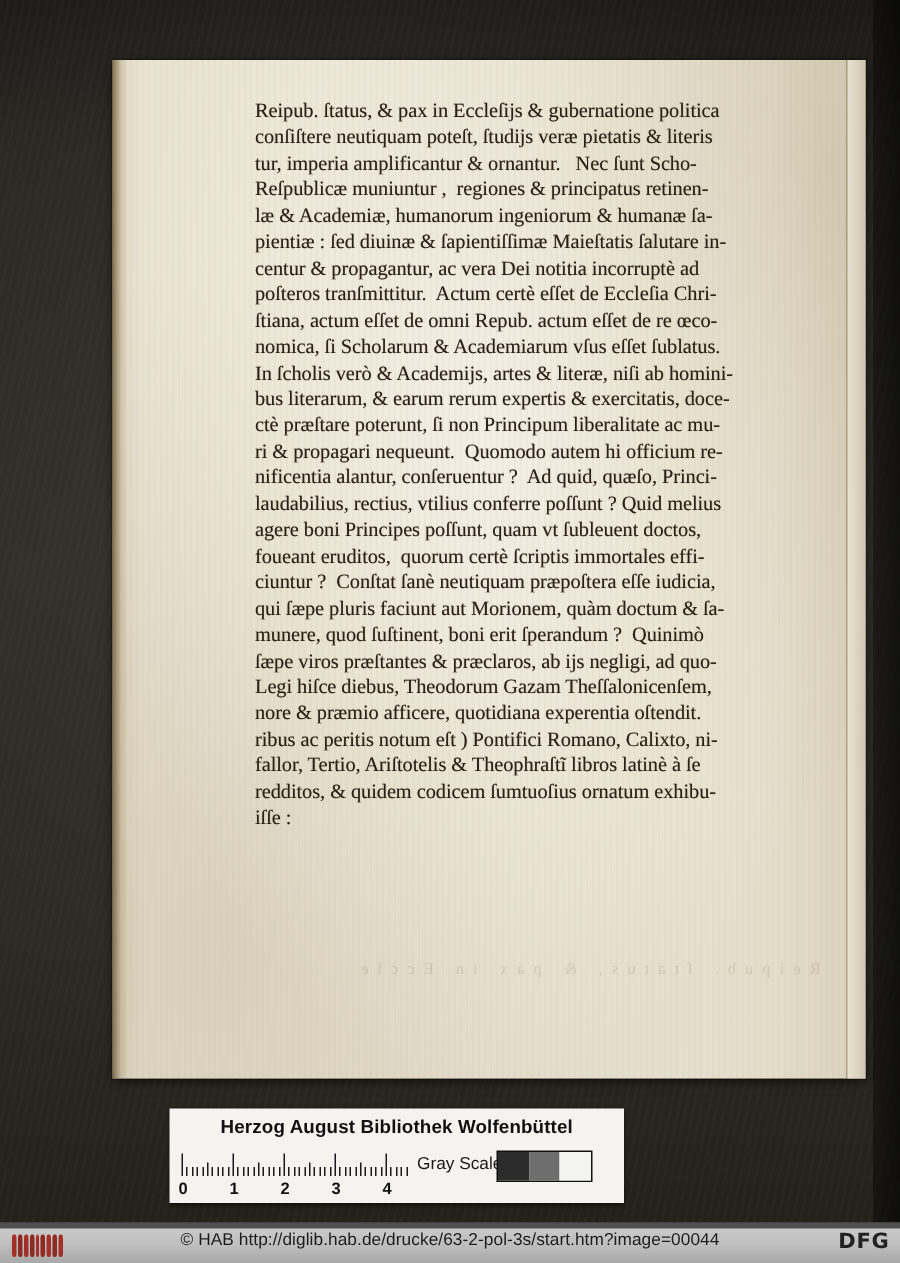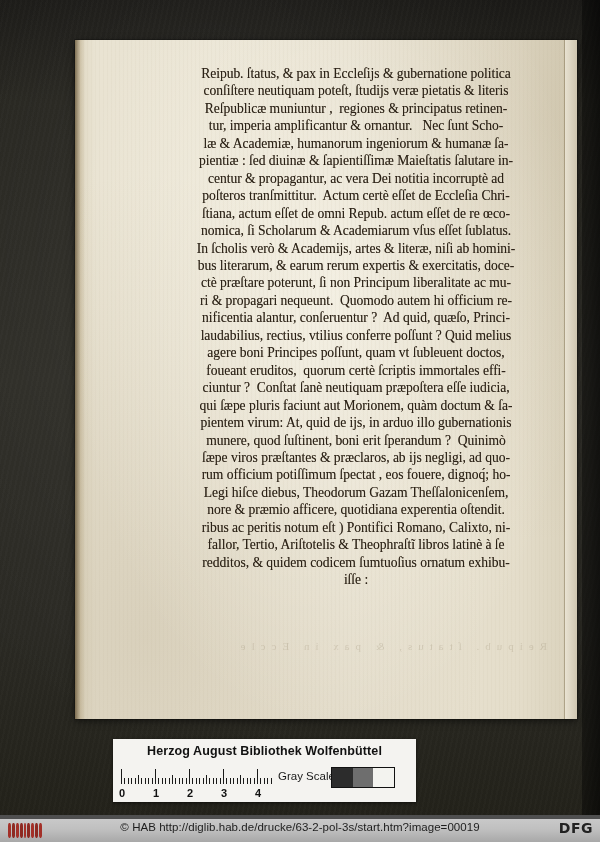--- a/index.html
+++ b/index.html
@@ -99,21 +99,20 @@
     top: 25px;
     width: 372px;
   }
   .line {
     font-size: 13.6px;
     line-height: 17.45px;
     color: #2b2217;
     white-space: pre;
     letter-spacing: -0.05px;
     text-shadow: 0 0 0.6px rgba(60,44,26,0.45);
-    text-align: center;
   }
   .line.tail {
   }
   
   .ghost {
     position: absolute;
     left: 92px;
     top: 600px;
     width: 380px;
     height: 40px;
@@ -256,42 +255,40 @@
   <div class="leaf">
     <div class="leaf-gutter"></div>
     <div class="leaf-edge-strip"></div>
     <div class="leaf-fold"></div>
 
     <div class="ghost">Reipub. ſtatus, &amp; pax in Eccle</div>
 
     <div class="textblock">
         <div class="line">Reipub. ſtatus, &amp; pax in Eccleſijs &amp; gubernatione politica</div>
         <div class="line">conſiſtere neutiquam poteſt, ſtudijs veræ pietatis &amp; literis</div>
+        <div class="line">tur, imperia amplificantur &amp; ornantur.   Nec ſunt Scho-</div>
         <div class="line">Reſpublicæ muniuntur ,  regiones &amp; principatus retinen-</div>
-        <div class="line">tur, imperia amplificantur &amp; ornantur.   Nec ſunt Scho-</div>
         <div class="line">læ &amp; Academiæ, humanorum ingeniorum &amp; humanæ ſa-</div>
         <div class="line">pientiæ : ſed diuinæ &amp; ſapientiſſimæ Maieſtatis ſalutare in-</div>
         <div class="line">centur &amp; propagantur, ac vera Dei notitia incorruptè ad</div>
         <div class="line">poſteros tranſmittitur.  Actum certè eſſet de Eccleſia Chri-</div>
         <div class="line">ſtiana, actum eſſet de omni Repub. actum eſſet de re œco-</div>
         <div class="line">nomica, ſi Scholarum &amp; Academiarum vſus eſſet ſublatus.</div>
         <div class="line">In ſcholis verò &amp; Academijs, artes &amp; literæ, niſi ab homini-</div>
         <div class="line">bus literarum, &amp; earum rerum expertis &amp; exercitatis, doce-</div>
         <div class="line">ctè præſtare poterunt, ſi non Principum liberalitate ac mu-</div>
         <div class="line">ri &amp; propagari nequeunt.  Quomodo autem hi officium re-</div>
         <div class="line">nificentia alantur, conſeruentur ?  Ad quid, quæſo, Princi-</div>
         <div class="line">laudabilius, rectius, vtilius conferre poſſunt ? Quid melius</div>
         <div class="line">agere boni Principes poſſunt, quam vt ſubleuent doctos,</div>
         <div class="line">foueant eruditos,  quorum certè ſcriptis immortales effi-</div>
         <div class="line">ciuntur ?  Conſtat ſanè neutiquam præpoſtera eſſe iudicia,</div>
         <div class="line">qui ſæpe pluris faciunt aut Morionem, quàm doctum &amp; ſa-</div>
-        <div class="line">pientem virum: At, quid de ijs, in arduo illo gubernationis</div>
         <div class="line">munere, quod ſuſtinent, boni erit ſperandum ?  Quinimò</div>
         <div class="line">ſæpe viros præſtantes &amp; præclaros, ab ijs negligi, ad quo-</div>
-        <div class="line">rum officium potiſſimum ſpectat , eos fouere, dignoq́; ho-</div>
         <div class="line">Legi hiſce diebus, Theodorum Gazam Theſſalonicenſem,</div>
         <div class="line">nore &amp; præmio afficere, quotidiana experentia oſtendit.</div>
         <div class="line">ribus ac peritis notum eſt ) Pontifici Romano, Calixto, ni-</div>
         <div class="line">fallor, Tertio, Ariſtotelis &amp; Theophraſtĩ libros latinè à ſe</div>
         <div class="line">redditos, &amp; quidem codicem ſumtuoſius ornatum exhibu-</div>
         <div class="line tail">iſſe :</div>
       </div>
   </div>
 
   <div class="refcard">
@@ -365,17 +362,17 @@
         <i></i>
         <i></i>
         <i></i>
         <i></i>
         <i></i>
         <i></i>
         <i></i>
         <i></i>
         <i></i>
       </div>
-    <div class="footer-url">© HAB http://diglib.hab.de/drucke/63-2-pol-3s/start.htm?image=00019</div>
+    <div class="footer-url">© HAB http://diglib.hab.de/drucke/63-2-pol-3s/start.htm?image=00044</div>
     <div class="dfg-logo">DFG</div>
   </div>
 
 </div>
 
 </body></html>

